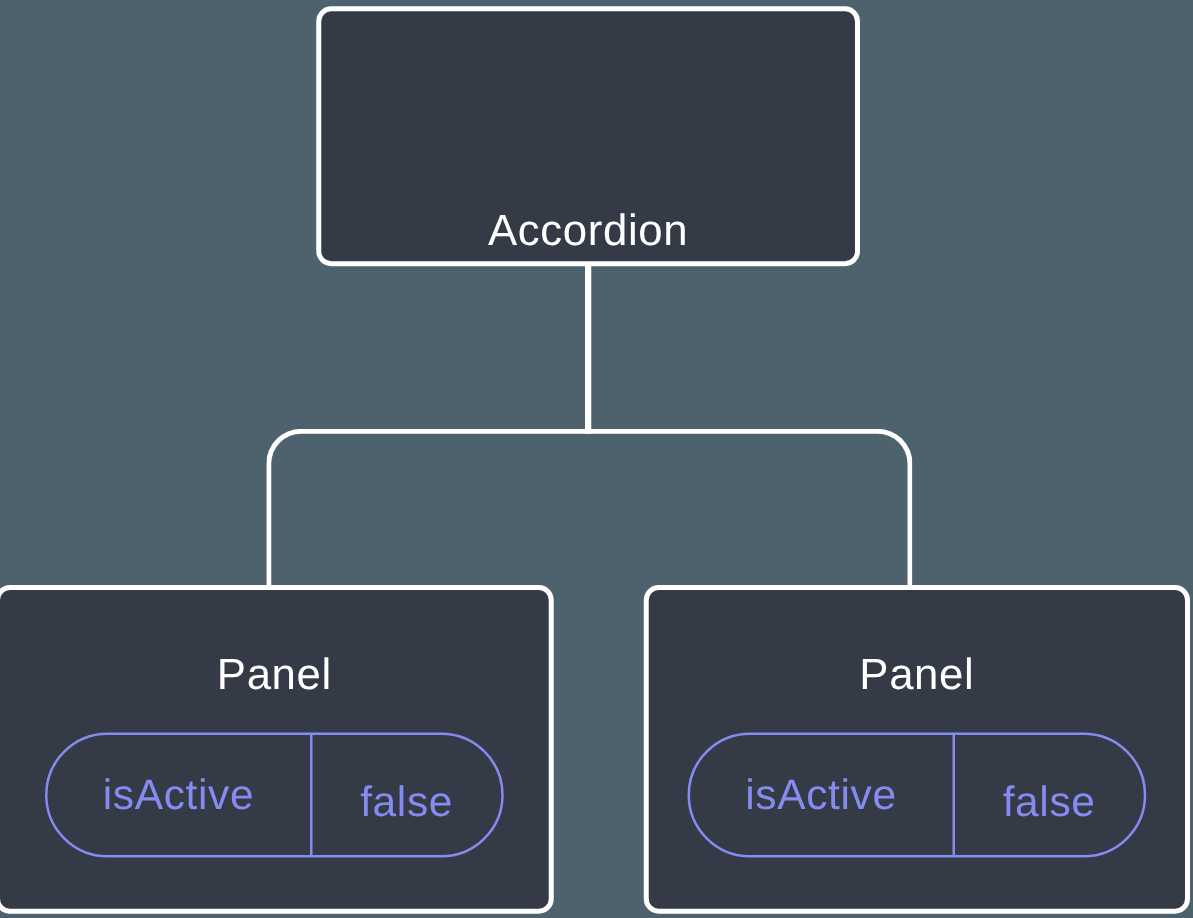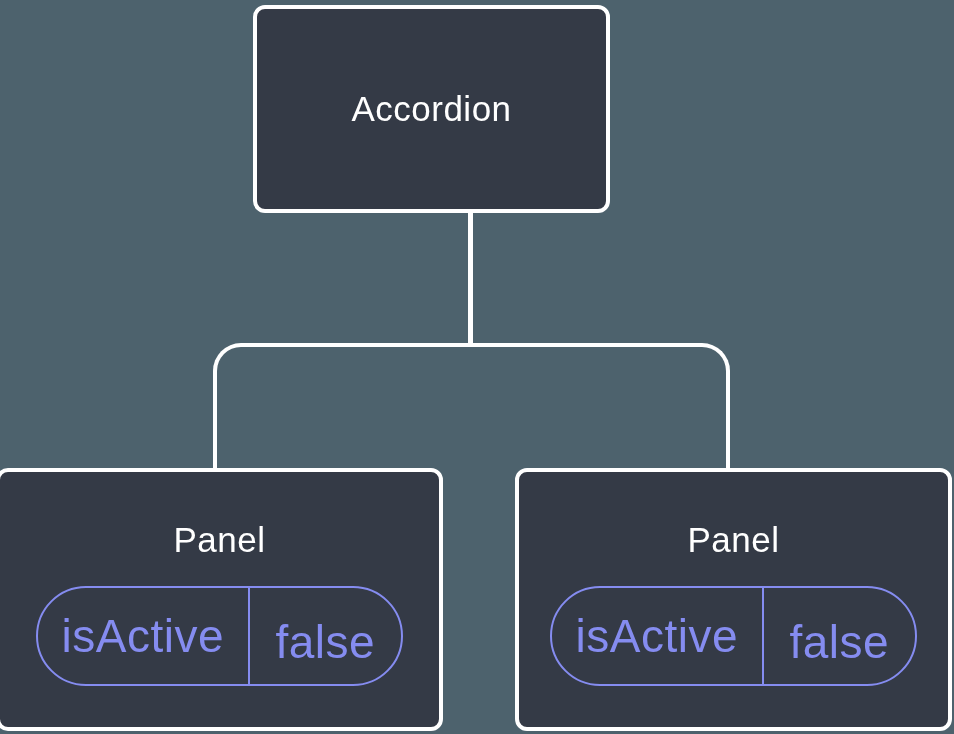--- a/index.html
+++ b/index.html
@@ -31,24 +31,24 @@
     font-weight: 500;
     letter-spacing: 0.5px;
     line-height: 48px;
     text-align: center;
     display: block;
   }
 
   .root-node {
     left: 253px;
     top: 5px;
-    width: 357px;
+    width: 435px;
     height: 208px;
     display: flex;
-    align-items: center;
+    align-items: flex-end;
     justify-content: center;
   }
 
   
   .stem {
     position: absolute;
     left: 468px;
     top: 212px;
     width: 5px;
     height: 135px;
@@ -90,21 +90,21 @@
     display: flex;
     align-items: stretch;
     overflow: hidden;
   }
 
   .prop-cell {
     display: flex;
     align-items: center;
     justify-content: center;
     color: var(--accent, #858cf0);
-    font-size: 46px;
+    font-size: 34px;
     letter-spacing: 0.5px;
   }
 
   .prop-name {
     flex: 0 0 58.3%;
     border-right: 2.5px solid var(--accent, #858cf0);
   }
 
   .prop-value {
     flex: 1 1 auto;

